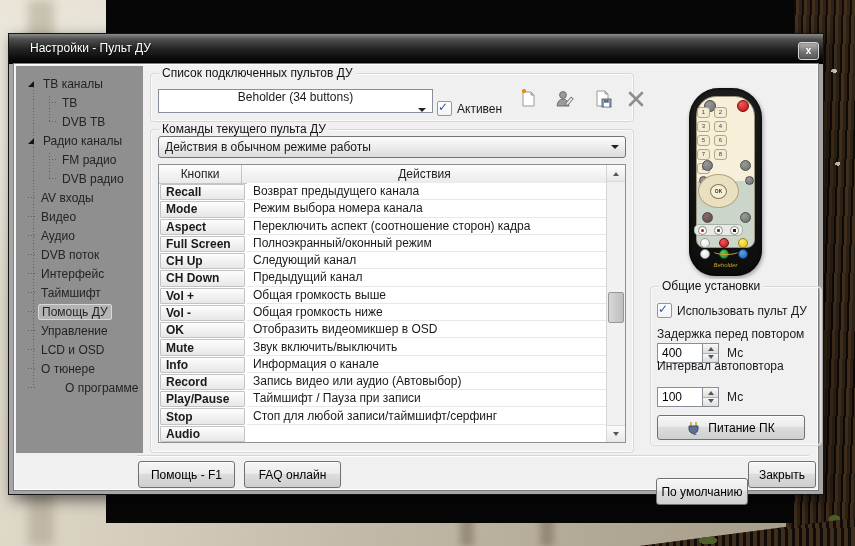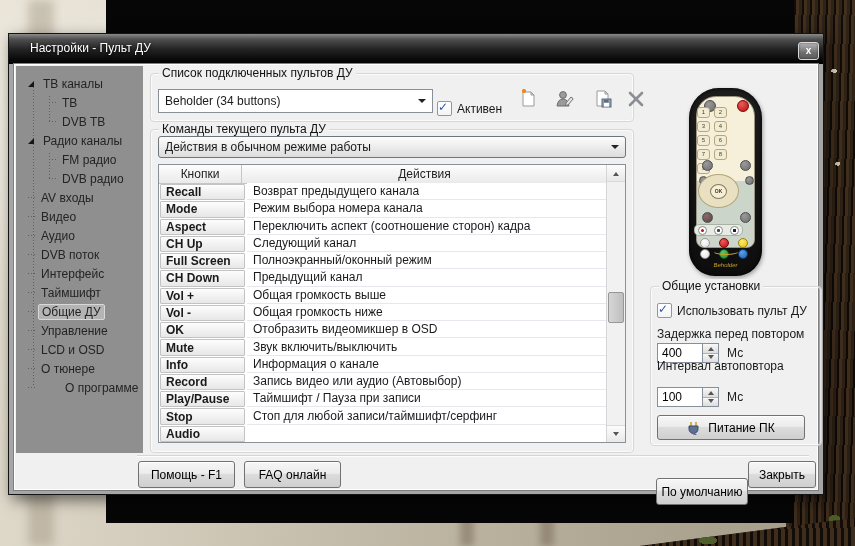--- a/index.html
+++ b/index.html
@@ -205,21 +205,21 @@
             <div class="tree-item" style="top: 198px; left: 12px;">
               <span class="stub"></span>
               <span class="lbl">Интерфейс</span>
             </div>
             <div class="tree-item" style="top: 217px; left: 12px;">
               <span class="stub"></span>
               <span class="lbl">Таймшифт</span>
             </div>
             <div class="tree-item selected" style="top: 236px; left: 12px;">
               <span class="stub"></span>
-              <span class="lbl">Общие ДУ</span>
+              <span class="lbl">Помощь ДУ</span>
             </div>
             <div class="tree-item" style="top: 255px; left: 12px;">
               <span class="stub"></span>
               <span class="lbl">Управление</span>
             </div>
             <div class="tree-item" style="top: 274px; left: 12px;">
               <span class="stub"></span>
               <span class="lbl">LCD и OSD</span>
             </div>
             <div class="tree-item" style="top: 293px; left: 12px;">
@@ -228,21 +228,21 @@
             </div>
             <div class="tree-item" style="top: 312px; left: 12px; gap: 24px;">
               <span class="stub"></span>
               <span class="lbl">О программе</span>
             </div>
           </div>
       </div>
 
       <div class="abs groupbox" style="left:135px;top:8px;width:482px;height:47px;">
         <span class="gb-title">Список подключенных пультов ДУ</span>
-        <div class="abs combo-flat" style="left:7px;top:15px;width:261px;height:22px;">
+        <div class="abs combo-flat" style="left:7px;top:15px;width:261px;height:22px;flex-direction:column;">
           <span>Beholder (34 buttons)</span>
           <span class="combo-arrow"></span>
         </div>
         <div class="abs cb-row" style="left:286px;top:27px;">
           <span class="cb checked"></span>
           <span>Активен</span>
         </div>
         <div class="abs icon-btn" style="left:363px;top:12px;">
           <svg width="20" height="20" viewBox="0 0 20 20">
             <path d="M6 3 h8 l3 3 v11 h-11 z" fill="#fff" stroke="#9a9a9a"></path>
@@ -293,26 +293,26 @@
               </div>
               <div class="trow">
                 <div class="cell-btn">Mode</div>
                 <div class="cell-act">Режим выбора номера канала</div>
               </div>
               <div class="trow">
                 <div class="cell-btn">Aspect</div>
                 <div class="cell-act">Переключить аспект (соотношение сторон) кадра</div>
               </div>
               <div class="trow">
+                <div class="cell-btn">Full Screen</div>
+                <div class="cell-act">Полноэкранный/оконный режим</div>
+              </div>
+              <div class="trow">
                 <div class="cell-btn">CH Up</div>
                 <div class="cell-act">Следующий канал</div>
-              </div>
-              <div class="trow">
-                <div class="cell-btn">Full Screen</div>
-                <div class="cell-act">Полноэкранный/оконный режим</div>
               </div>
               <div class="trow">
                 <div class="cell-btn">CH Down</div>
                 <div class="cell-act">Предыдущий канал</div>
               </div>
               <div class="trow">
                 <div class="cell-btn">Vol +</div>
                 <div class="cell-act">Общая громкость выше</div>
               </div>
               <div class="trow">

